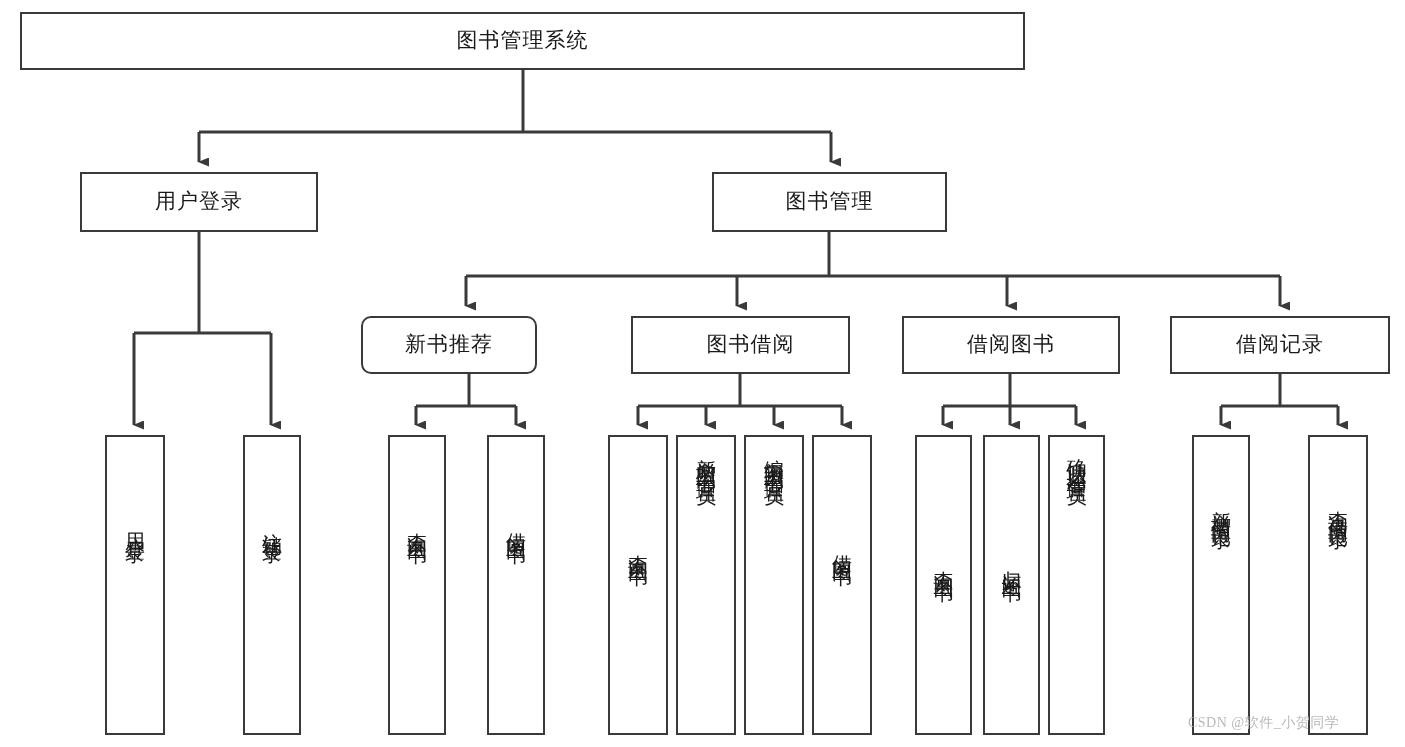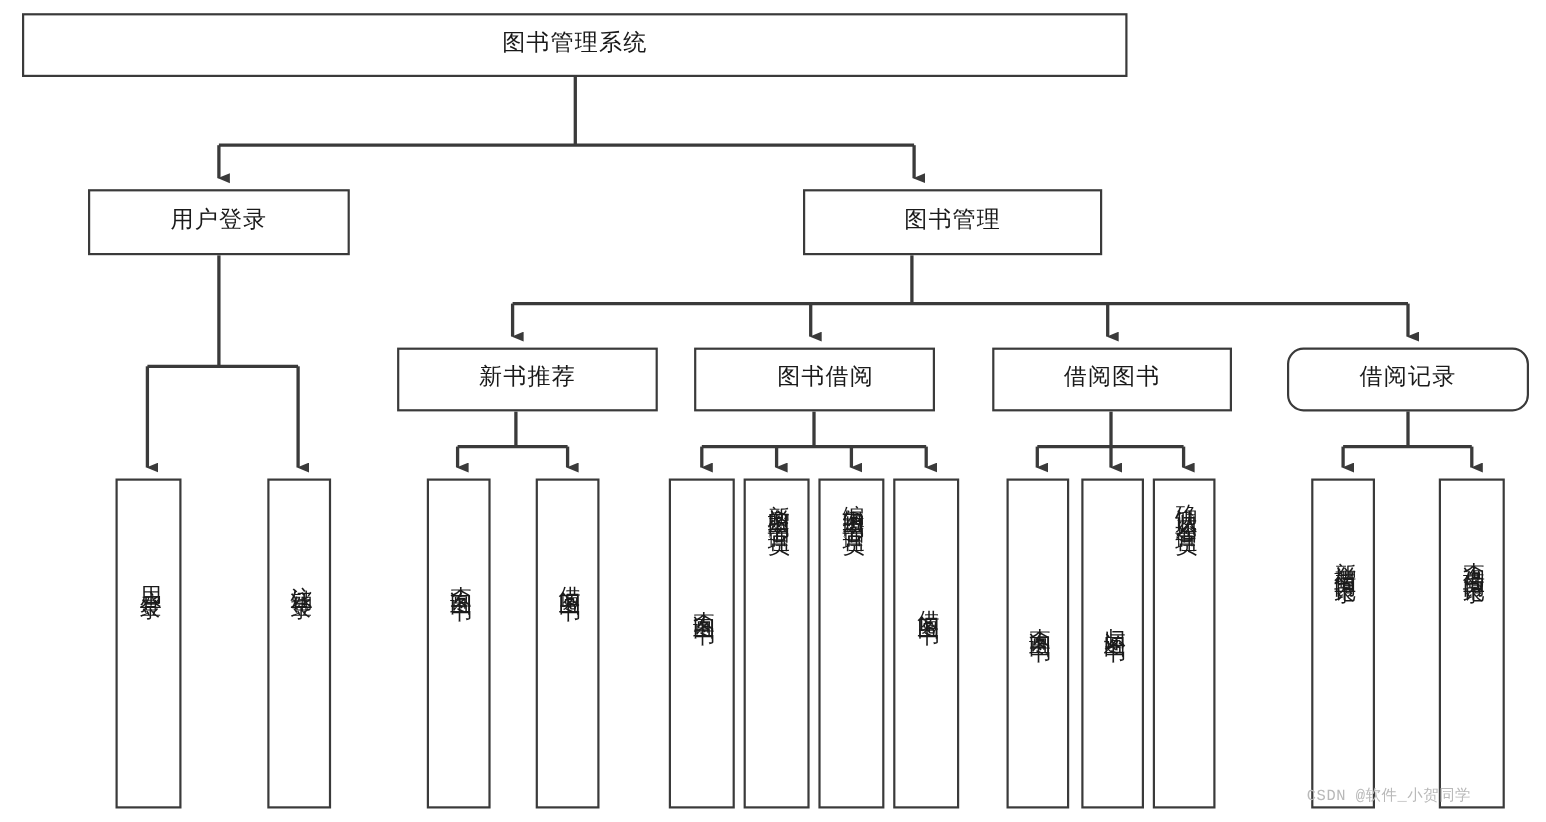--- a/index.html
+++ b/index.html
@@ -5,21 +5,21 @@
   html, body {
     margin: 0;
     padding: 0;
     background: #ffffff;
   }
   #canvas {
     position: relative;
     width: 1405px;
     height: 747px;
     background: #ffffff;
-    font-family: Liberation Mono, monospace;
+    font-family: Liberation Serif, serif;
     overflow: hidden;
   }
   #edges {
     position: absolute;
     left: 0;
     top: 0;
     width: 1405px;
     height: 747px;
     pointer-events: none;
   }
@@ -131,34 +131,34 @@
     </g>
   </svg>
 
   <div class="node h" style="left:20px; top:12px; width:1005px; height:58px;">
     <span class="lbl">图书管理系统</span>
   </div>
 
   <div class="node h" style="left:80px; top:172px; width:238px; height:60px;">
     <span class="lbl">用户登录</span>
   </div>
-  <div class="node h" style="left:730px; top:172px; width:272px; height:60px;">
+  <div class="node h" style="left:712px; top:172px; width:235px; height:60px;">
     <span class="lbl">图书管理</span>
   </div>
 
-  <div class="node h" style="left:361px; top:316px; width:237px; height:58px;">
+  <div class="node h" style="left:361px; top:316px; width:176px; height:58px;border-radius:10px;">
     <span class="lbl">新书推荐</span>
   </div>
   <div class="node h" style="left:631px; top:316px; width:219px; height:58px;padding-left:20px;">
     <span class="lbl">图书借阅</span>
   </div>
   <div class="node h" style="left:902px; top:316px; width:218px; height:58px;">
     <span class="lbl">借阅图书</span>
   </div>
-  <div class="node h" style="left:1170px; top:316px; width:220px; height:58px;border-radius:15px;">
+  <div class="node h" style="left:1170px; top:316px; width:220px; height:58px;">
     <span class="lbl">借阅记录</span>
   </div>
 
   <div class="node v mid" style="left:105px; top:435px; width:60px; height:300px;">
     <span class="lbl">用户登录</span>
   </div>
   <div class="node v mid" style="left:243px; top:435px; width:58px; height:300px;">
     <span class="lbl">注销登录</span>
   </div>
 

